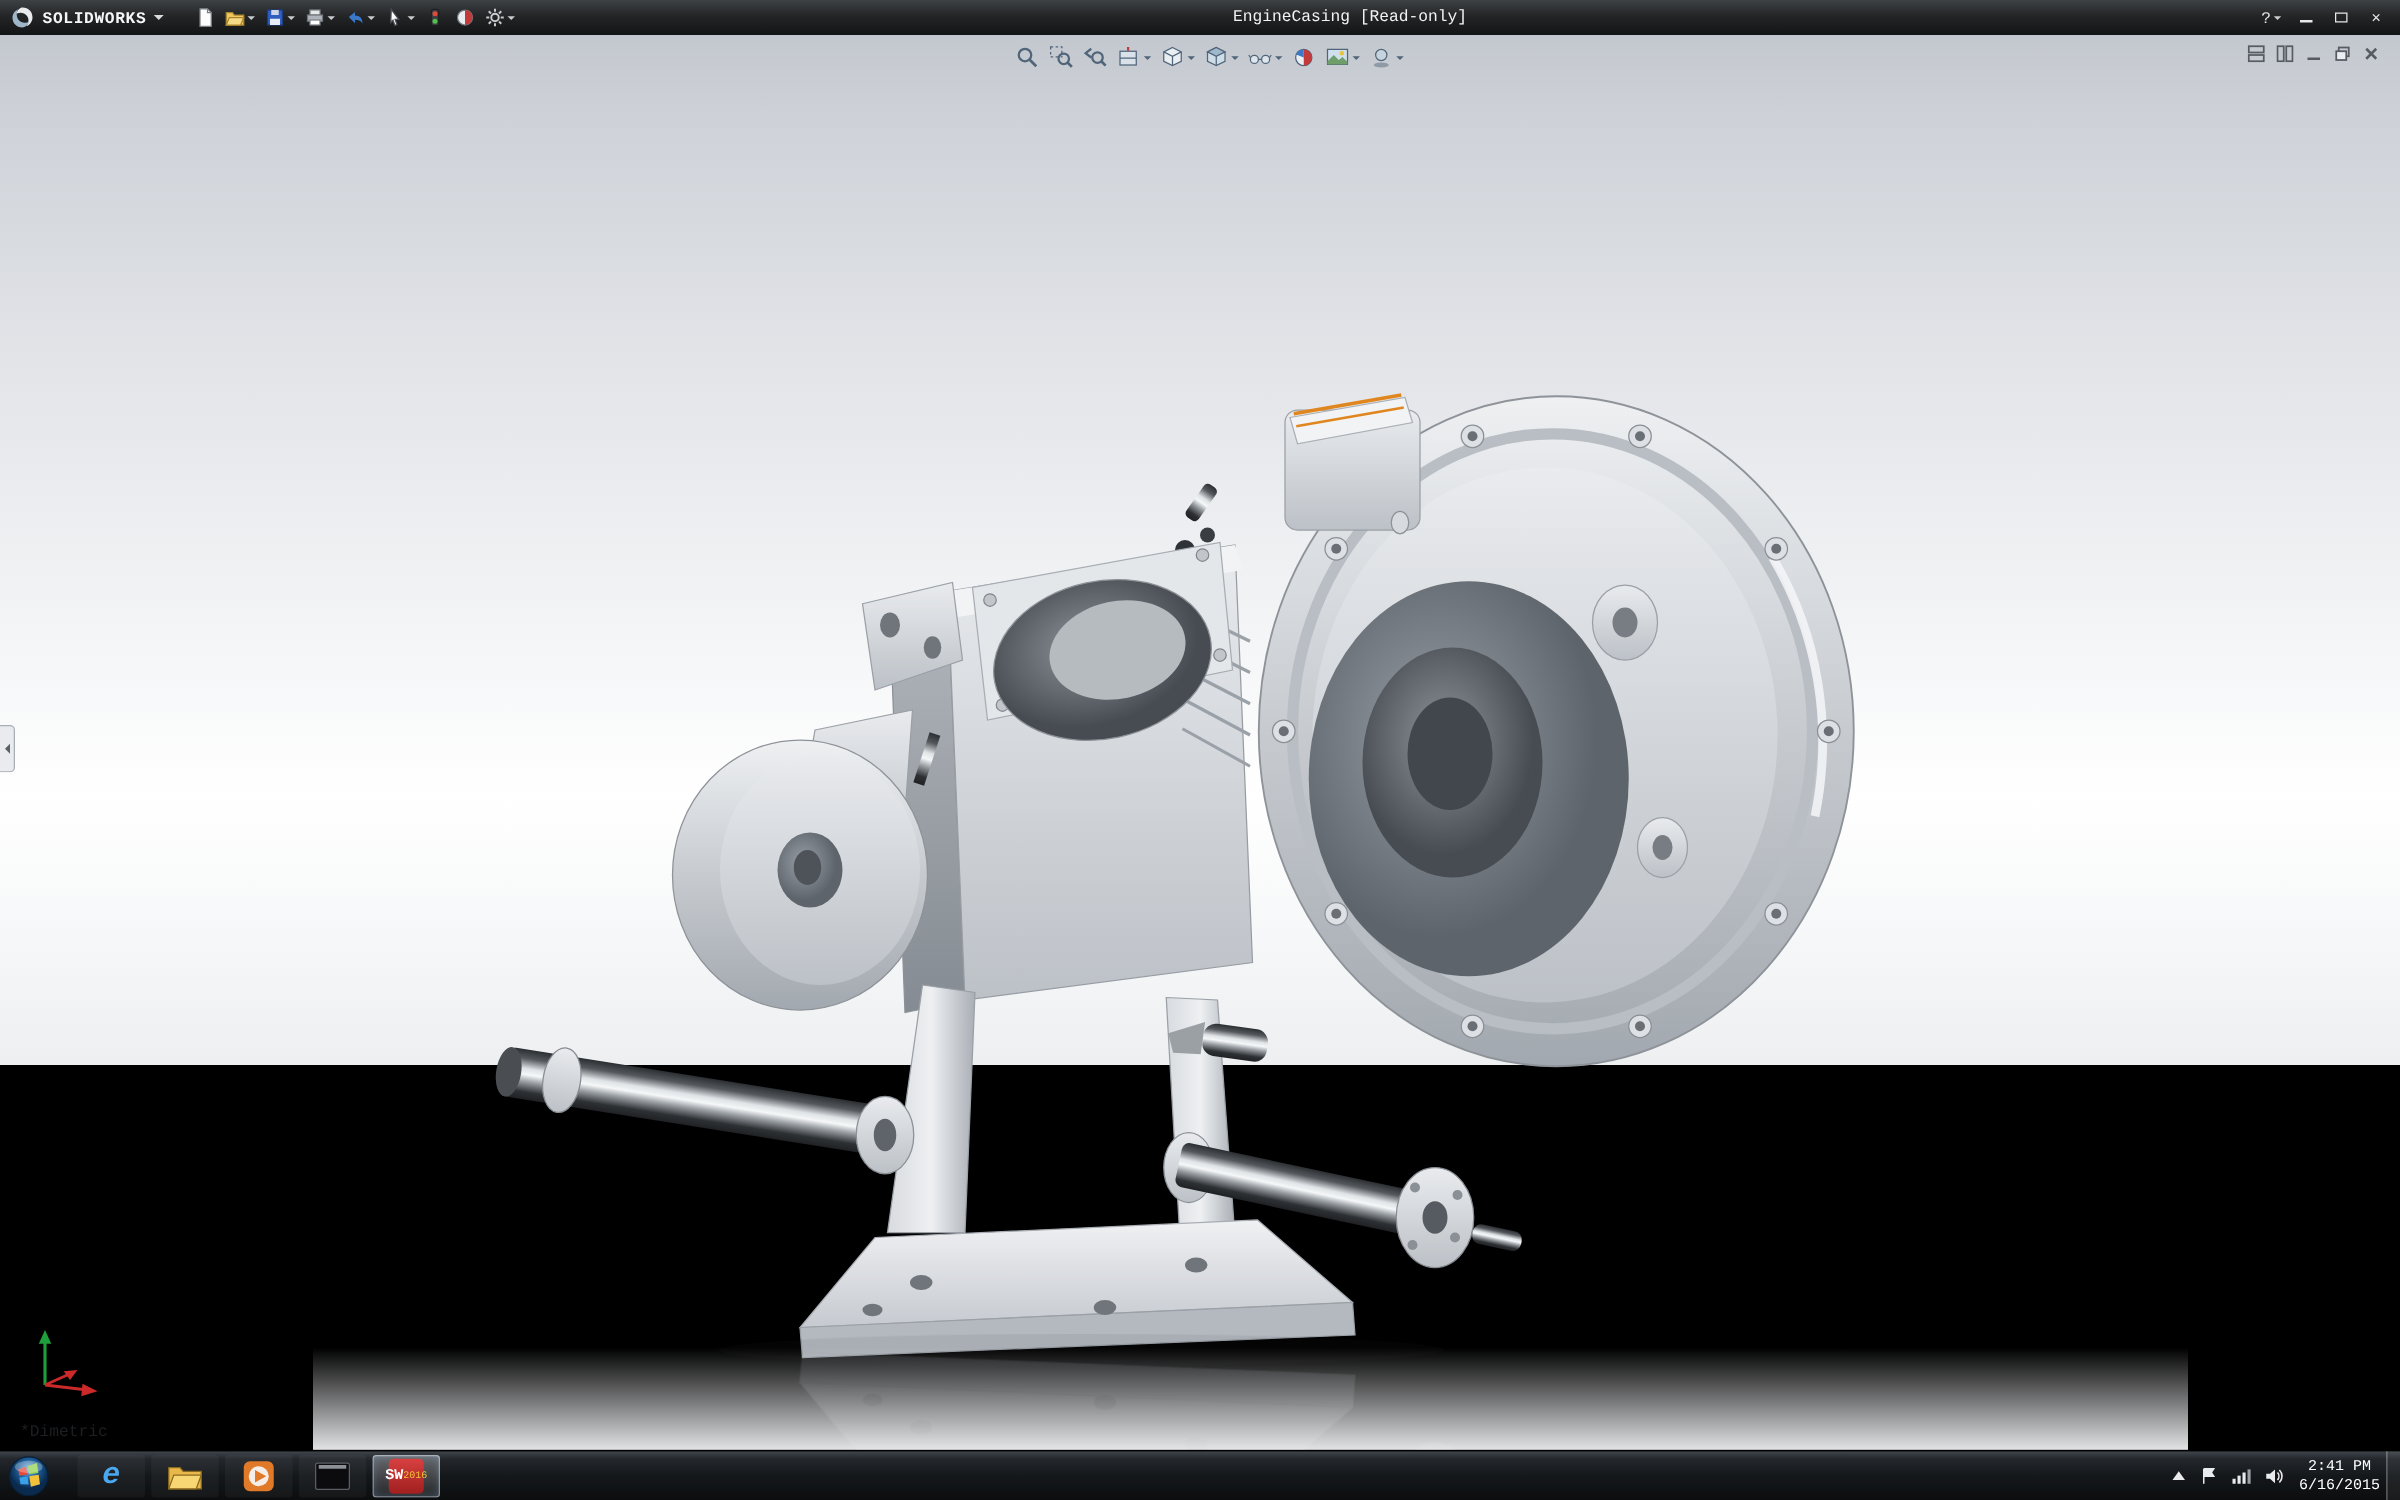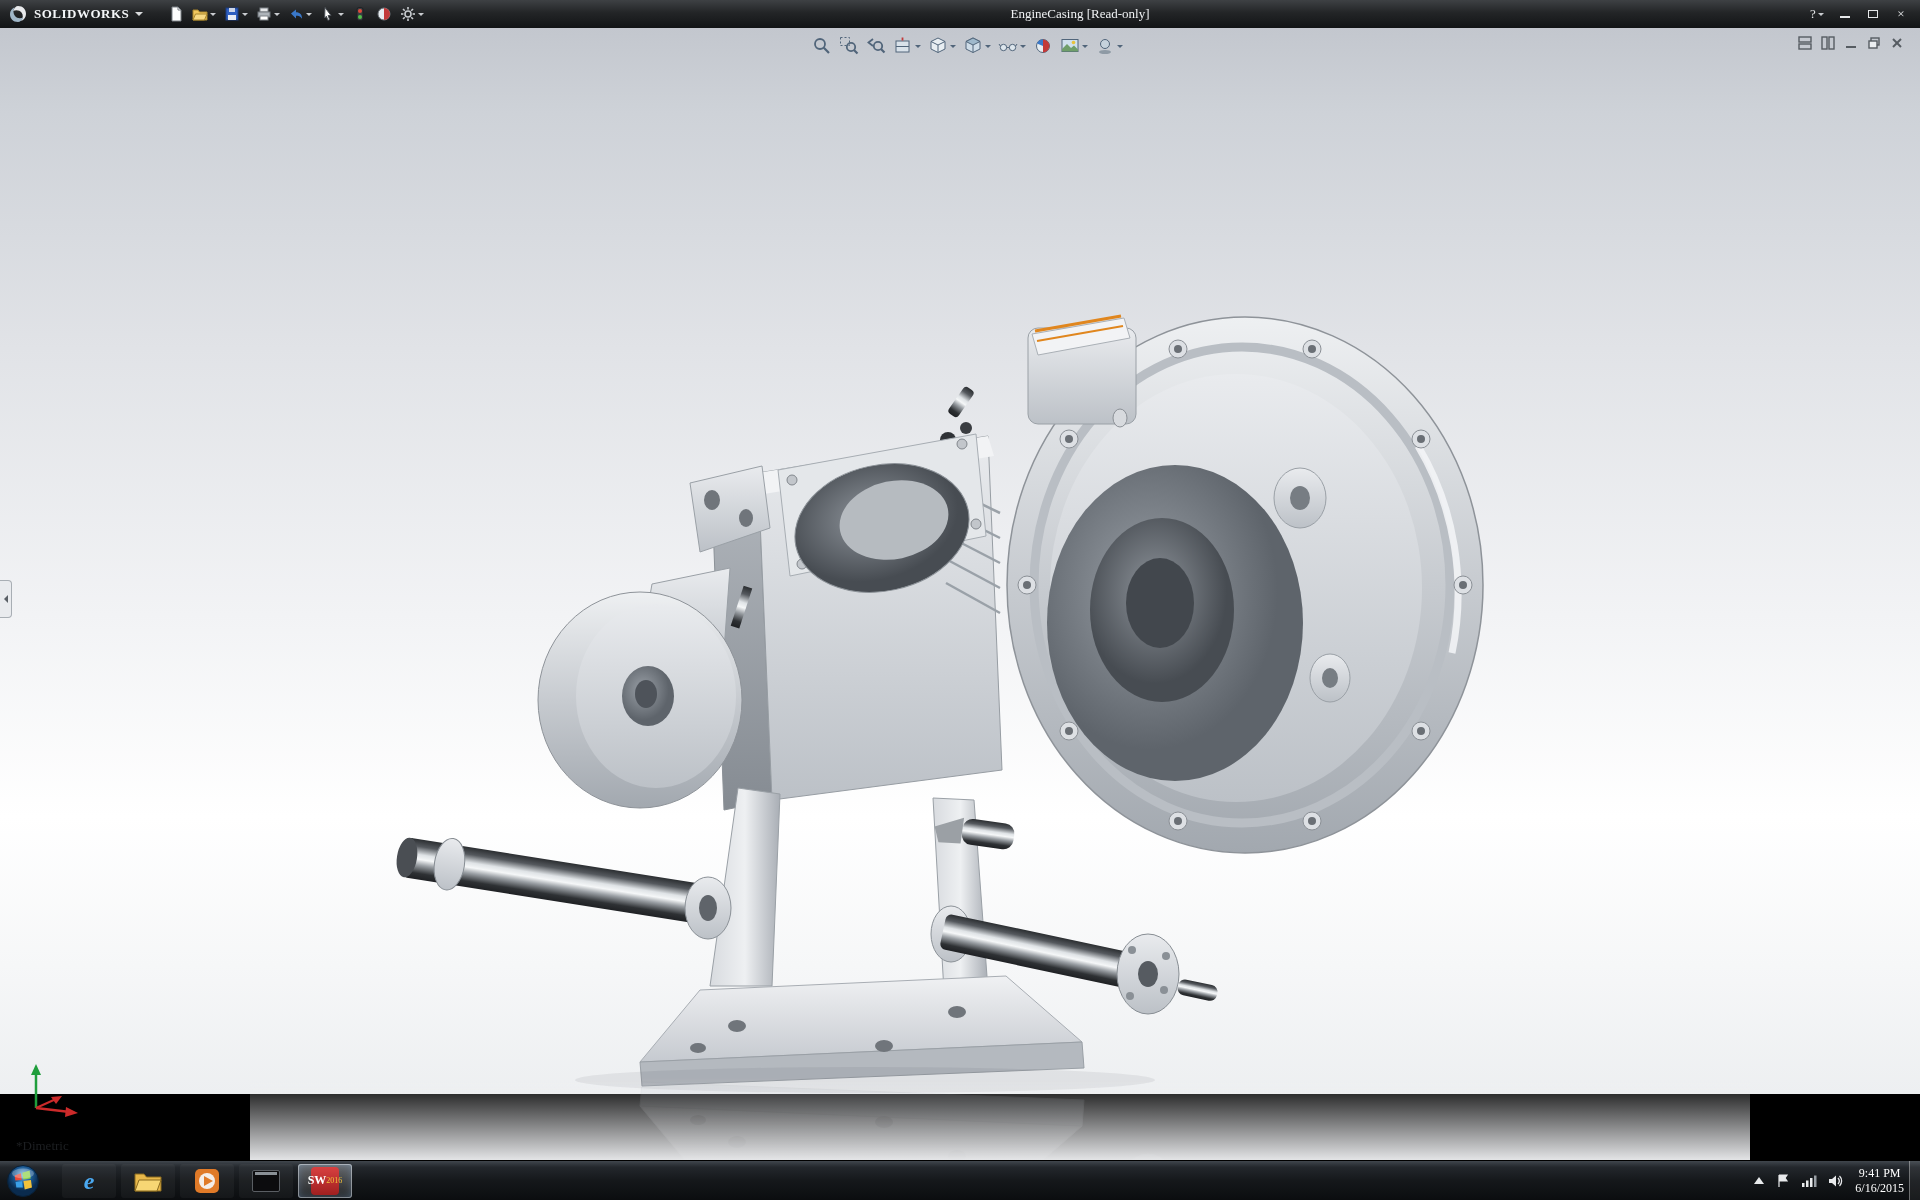--- a/index.html
+++ b/index.html
@@ -1,19 +1,19 @@
 <!DOCTYPE html>
 <html><head>
 <meta charset="utf-8">
 <style>
   * { margin:0; padding:0; box-sizing:border-box; }
   html,body { background:#000; }
   #screen {
     position:relative; width:1920px; height:1200px; overflow:hidden;
-    font-family:Liberation Serif, serif;
+    font-family:Liberation Mono, monospace;
   }
 
   
   .titlebar {
     position:absolute; top:0; left:0; width:1920px; height:28px;
     background:linear-gradient(180deg,#3e4144 0%,#232527 45%,#121416 100%);
     display:flex; align-items:center; color:#e8eaec;
   }
   .logo { display:flex; align-items:center; gap:6px; padding:0 8px; height:28px; }
   .brand-text { font-weight:bold; font-size:13px; letter-spacing:.5px; color:#f4f6f8; }
@@ -26,21 +26,21 @@
     top:0; height:24px; line-height:28px; font-size:13px; color:#f0f2f4; white-space:nowrap;
   }
   .win-controls { position:absolute; right:8px; top:0; height:28px; display:flex; align-items:center; gap:6px; }
   .win-btn { width:22px; height:20px; display:flex; align-items:center; justify-content:center; color:#e6e8ea; font-size:13px; }
   .g-min { width:10px; border-bottom:2px solid #e6e8ea; height:8px; }
   .g-max { width:10px; height:8px; border:1.5px solid #e6e8ea; }
   .g-help { font-size:13px; color:#e6e8ea; }
 
   
   .viewport {
-    position:absolute; top:28px; left:0; width:1920px; height:1066px;
+    position:absolute; top:28px; left:0; width:1920px; height:824px;
     background:linear-gradient(180deg,#c3c7ce 0%,#ced2d8 8%,#e1e3e7 30%,#f2f3f5 55%,#ffffff 74%,#f6f7f8 88%,#edeff1 100%);
   }
   .model-svg { position:absolute; top:0; left:0; }
 
   .hud { position:absolute; left:810px; top:6px; display:flex; align-items:center; gap:3px; }
   .hud-btn { display:flex; align-items:center; height:24px; padding:0 2px; border-radius:2px; }
   .hud .chev { border-top-color:#51657a; }
 
   .doc-controls { position:absolute; right:16px; top:8px; display:flex; align-items:center; gap:9px; }
 
@@ -562,19 +562,19 @@
         <rect x="1" y="9" width="2.5" height="4" fill="#e8eaec"></rect>
         <rect x="5" y="6.5" width="2.5" height="6.5" fill="#e8eaec"></rect>
         <rect x="9" y="4" width="2.5" height="9" fill="#e8eaec"></rect>
         <rect x="13" y="1.5" width="2.5" height="11.5" fill="#9aa0a6"></rect>
       </svg>
       <svg width="16" height="14" viewBox="0 0 16 14">
         <polygon points="1,5 4,5 8,1.5 8,12.5 4,9 1,9" fill="#e8eaec"></polygon>
         <path d="M10 4 A4.5 4.5 0 0 1 10 10 M11.5 2 A7 7 0 0 1 11.5 12" fill="none" stroke="#e8eaec" stroke-width="1.3"></path>
       </svg>
       <div class="clock">
-        <div>9:41 PM</div>
+        <div>2:41 PM</div>
         <div>6/16/2015</div>
       </div>
     </div>
     <div class="show-desktop"></div>
   </div>
 </div>
 
 </body></html>

